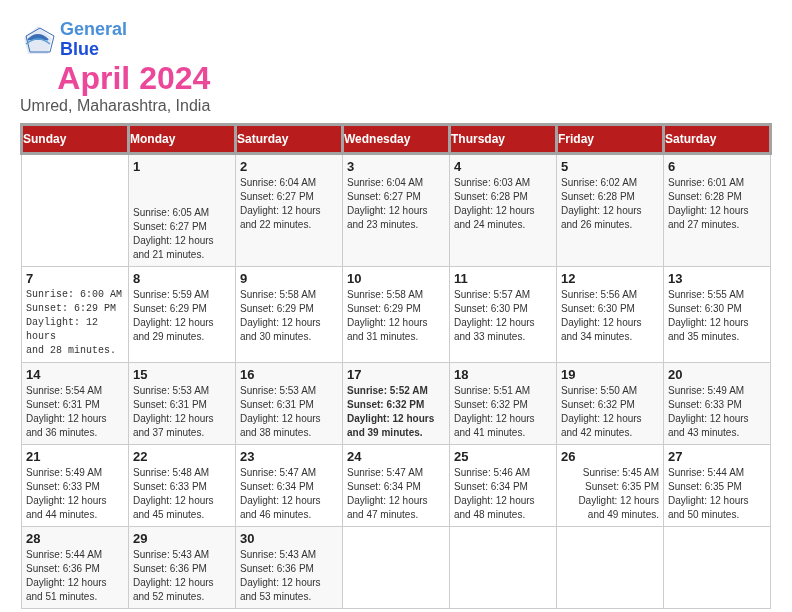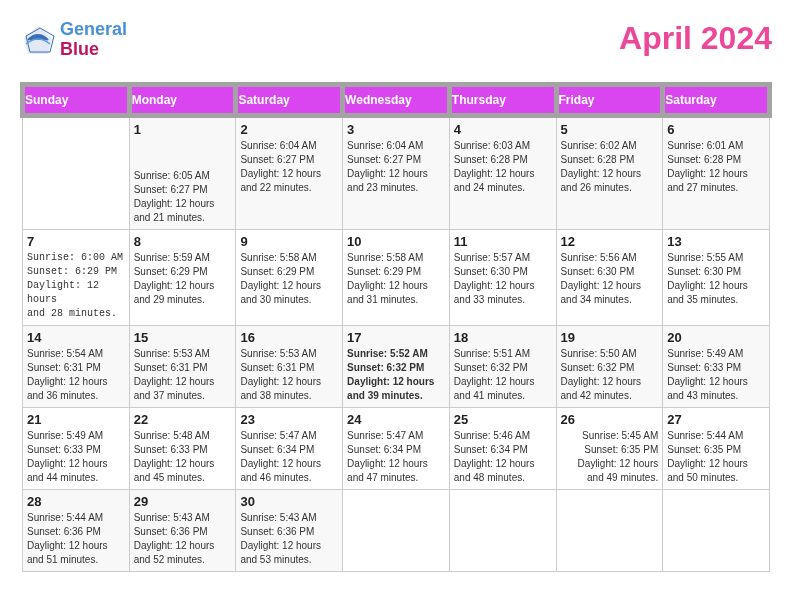--- a/index.html
+++ b/index.html
@@ -7,21 +7,22 @@
       font-family: Arial, sans-serif;
       background: #fff;
       width: 792px;
       min-height: 612px;
       padding: 20px;
     }
     .header {
       display: flex;
       justify-content: space-between;
       align-items: flex-start;
-      margin-bottom: 22px;
+      margin-bottom: 8px;
+      flex-direction: column;
     }
     .logo {
       display: flex;
       align-items: center;
       gap: 4px;
     }
     .logo-text {
       font-size: 18px;
       font-weight: bold;
       color: #333;
@@ -42,27 +43,27 @@
       font-size: 16px;
       font-weight: normal;
       color: #555;
     }
     table {
       width: 100%;
       border-collapse: collapse;
       font-size: 11px;
     }
     thead tr th {
-      background-color: #d946ef;
+      background-color: #b91c1c;
       color: #fff;
       padding: 6px 0;
       text-align: left;
       font-size: 12px;
       font-weight: bold;
-      border: 5px solid #a3a3a3;
+      border: 3px solid #a3a3a3;
     }
     tbody tr td {
       border: 1px solid #ccc;
       padding: 4px;
       vertical-align: top;
       width: 14.28%;
       height: 80px;
       background: #fff;
     }
     tbody tr:nth-child(odd) td {
@@ -89,25 +90,26 @@
   <div class="logo">
     <svg class="logo-icon" viewBox="0 0 36 36">
       <rect x="0" y="0" width="36" height="36" rx="4" fill="white"></rect>
       <polygon points="18,4 32,16 28,32 8,32 4,16" fill="#3a6eb5" opacity="0.15"></polygon>
       <polygon points="20,6 34,14 30,30 10,30 6,14" fill="none" stroke="#3a6eb5" stroke-width="1"></polygon>
       <path d="M8 18 Q18 8 28 18" fill="#3a6eb5" stroke="#3a6eb5" stroke-width="2"></path>
       <path d="M6 22 Q18 12 30 22" fill="none" stroke="#5a9fd4" stroke-width="1.5"></path>
     </svg>
     <div class="logo-text">
       <span>General</span><br>
-      <span style="color:#be185d">Blue</span>
+      <span style="color:#1d4ed8">Blue</span>
     </div>
   </div>
   <div class="title-block">
     <h1>April 2024</h1>
+    <h2>Umred, Maharashtra, India</h2>
   </div>
 </div>
 
 <table>
   <thead>
     <tr>
     <th>Sunday</th>
         <th>Monday</th>
         <th>Saturday</th>
         <th>Wednesday</th>

